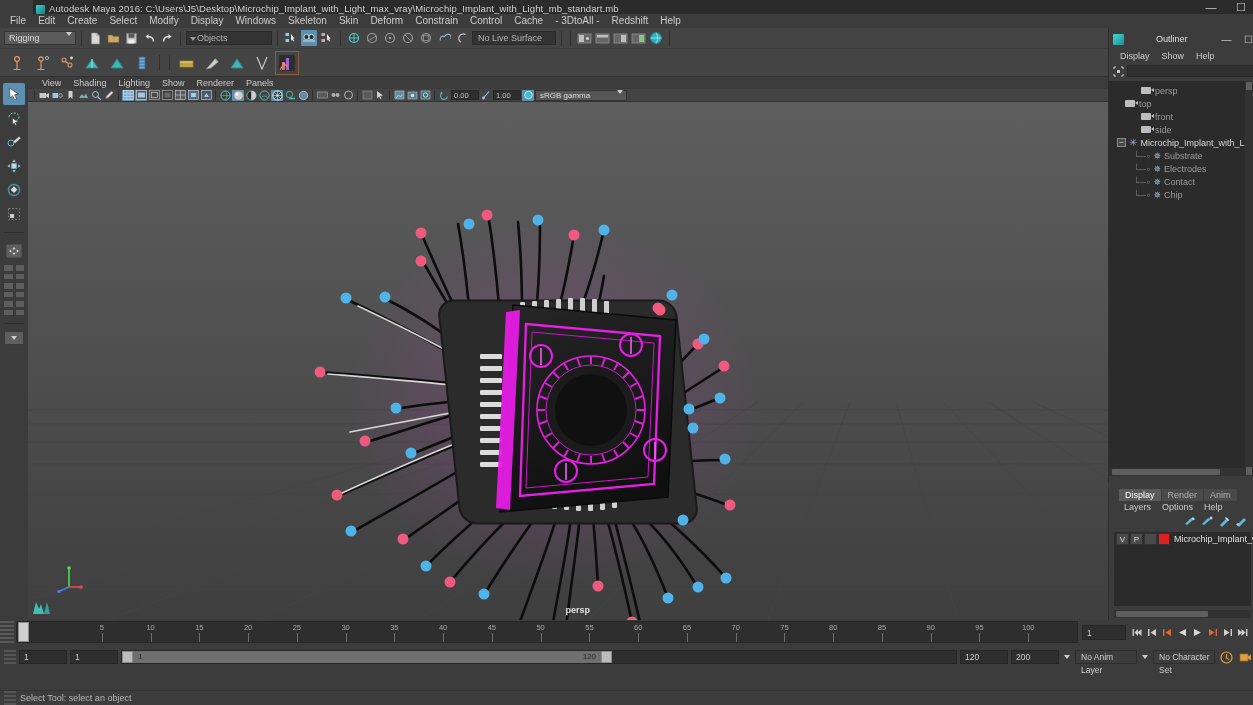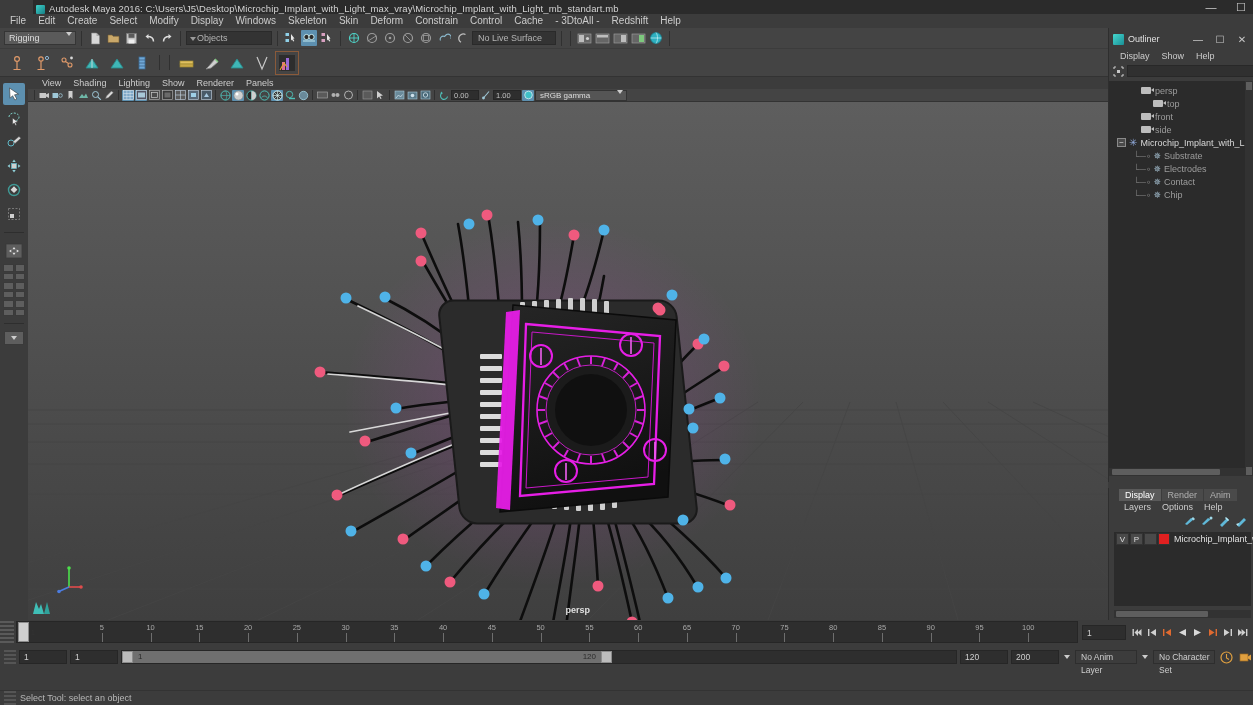--- a/index.html
+++ b/index.html
@@ -115,21 +115,21 @@
 
   .viewport { position:relative; width:1080px; height:518px; overflow:hidden;
     background:linear-gradient(180deg,#5c5c5c 0%,#4a4a4a 55%,#3e3e3e 100%); }
   .persp-label { position:absolute; right:518px; bottom:5px; font-size:9px; color:#e0e0e0; font-weight:bold; }
   .axis-gizmo { position:absolute; left:28px; bottom:25px; width:34px; height:34px; }
   .maya-logo { position:absolute; left:2px; bottom:2px; width:26px; height:26px; }
 
   
   .outliner { position:absolute; left:1108px; top:28px; width:145px; height:454px; background:#3c3c3c;
     border-left:1px solid #2e2e2e; }
-  .ol-title { height:22px; background:#3c3c3c; display:flex; align-items:center; padding-left:4px; }
+  .ol-title { height:22px; background:#3c3c3c; display:flex; align-items:center; padding-left:4px;gap:28px; }
   .ol-ico { width:11px; height:11px; margin-right:4px; flex:none;
     background:linear-gradient(135deg,#45d8cf,#1a8f96); border-radius:1px; }
   .ol-name { font-size:9px; color:#e0e0e0; }
   .ol-wbtns { margin-left:auto; display:flex; }
   .ol-wbtn { width:22px; height:20px; display:flex; align-items:center; justify-content:center; color:#c8c8c8; font-size:10px; }
   .ol-menu { height:13px; display:flex; align-items:center; padding-left:6px; gap:2px; background:#3c3c3c; }
   .ol-menu .menu-item { font-size:9px; padding:0 5px; height:13px; line-height:13px; }
   .ol-search { height:16px; background:#3c3c3c; display:flex; align-items:center; padding:0 3px; gap:3px; }
   .ol-sico { width:12px; height:12px; flex:none; display:flex; align-items:center; justify-content:center; }
   .ol-sinput { flex:1; height:12px; background:#303030; border:1px solid #282828; }
@@ -1030,21 +1030,21 @@
           </svg>
       </div>
       <input class="ol-sinput" value="" style="">
     </div>
 
     <div class="ol-tree">
       <div class="ol-row" style="padding-left:32px">
         <span class="cam-ico"></span>
         <span>persp</span>
       </div>
-      <div class="ol-row" style="padding-left:44px">
+      <div class="ol-row" style="padding-left:16px">
         <span class="cam-ico"></span>
         <span>top</span>
       </div>
       <div class="ol-row" style="padding-left:32px">
         <span class="cam-ico"></span>
         <span>front</span>
       </div>
       <div class="ol-row" style="padding-left:32px">
         <span class="cam-ico"></span>
         <span>side</span>

